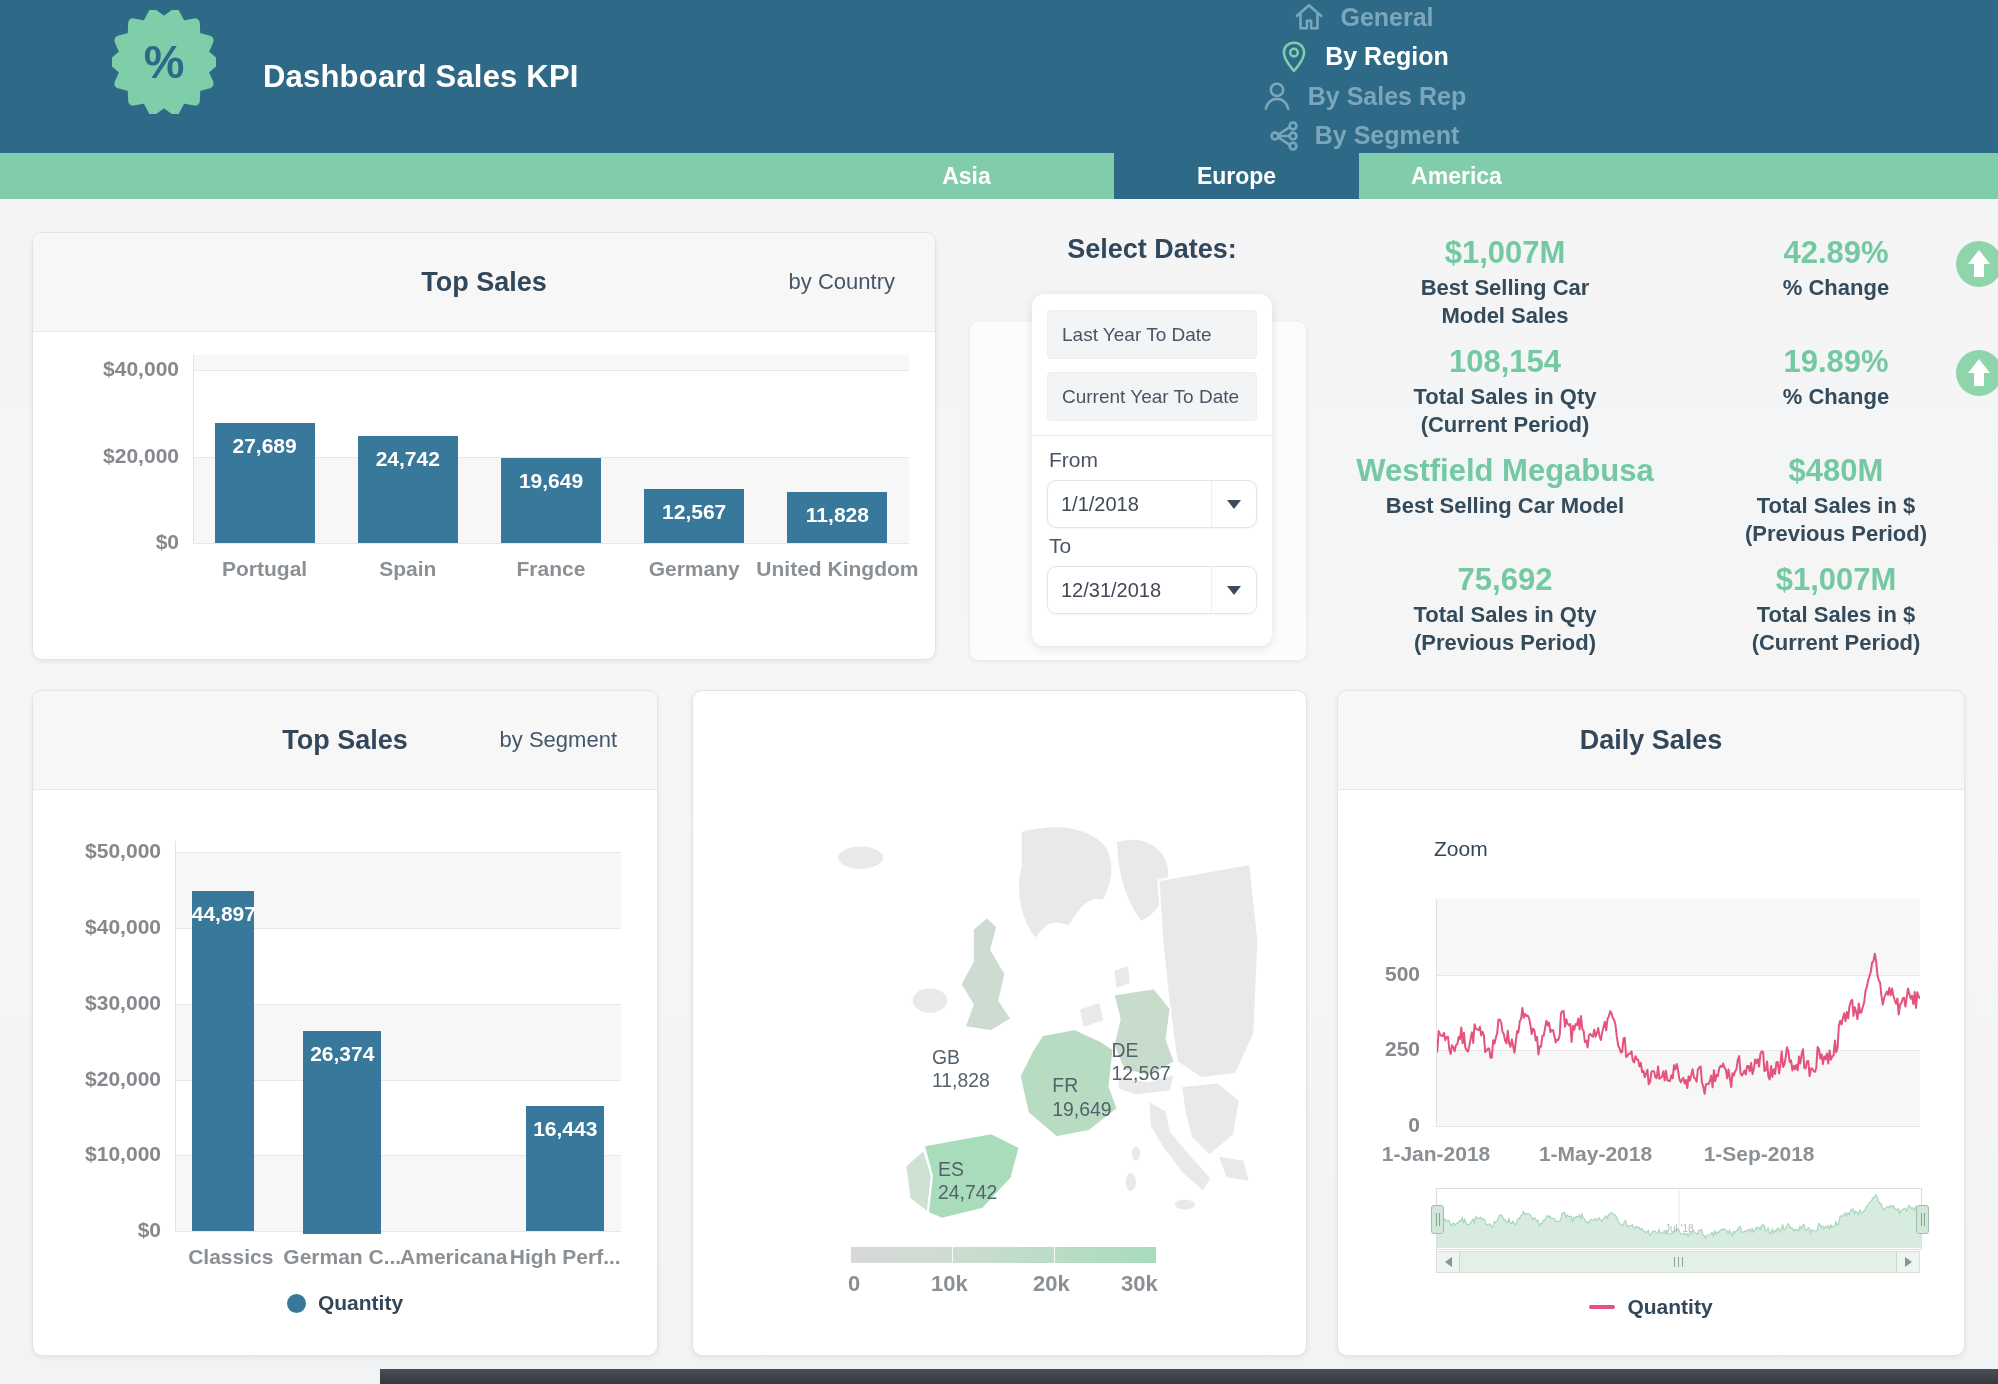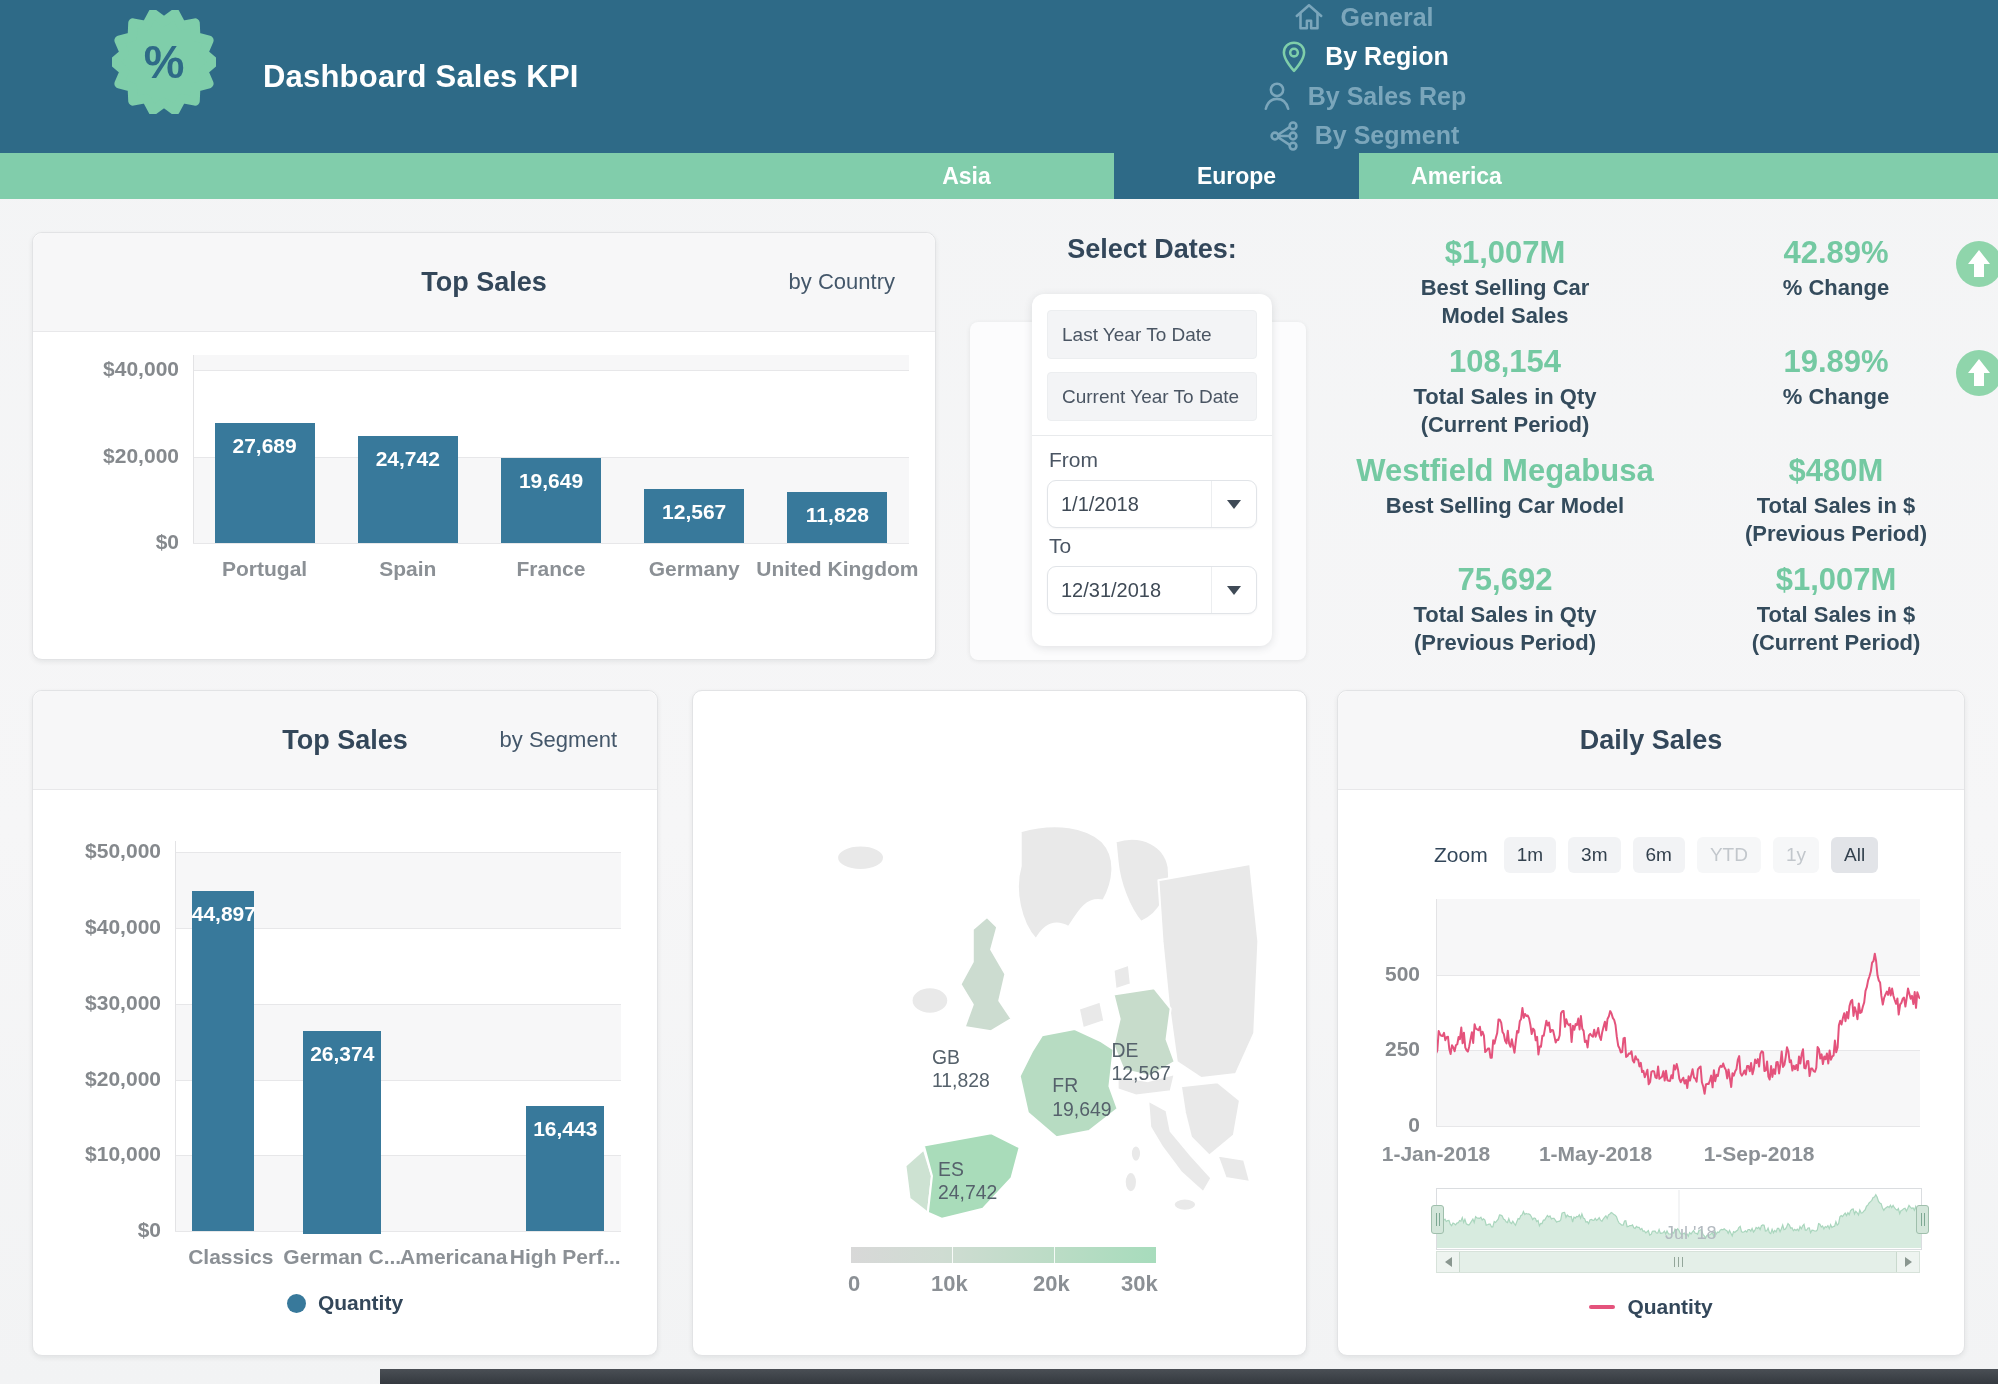--- a/index.html
+++ b/index.html
@@ -75,21 +75,21 @@
   
   .zoom-row{position:absolute;display:flex;align-items:center;gap:12px;}
   .zoom-label{font-size:21px;color:#33475a;margin-right:4px;}
   .zoom-btn{padding:7px 13px;border-radius:6px;background:#f2f3f5;color:#33414e;font-size:19px;cursor:pointer;}
   .zoom-btn.disabled{color:#c2c7cc;background:#f6f7f8;cursor:default;}
   .zoom-btn.active{background:#e2e4e8;}
   .nav-box{position:absolute;border:1px solid #dadde0;background:#ffffff;}
   .nav-handle{position:absolute;top:16px;width:11px;height:27px;background:#d3e6da;border:1px solid #9fbfac;
               border-radius:3px;cursor:ew-resize;display:flex;align-items:center;justify-content:center;gap:2px;}
   .nav-handle i{display:block;width:1px;height:13px;background:#7da893;}
-  .nav-axis-label{position:absolute;font-size:18px;color:#b3bac0;}
+  .nav-axis-label{position:absolute;font-size:10px;color:#b3bac0;}
   .scrollbar{position:absolute;height:22px;background:#eef4f0;border:1px solid #d7e2da;box-sizing:border-box;}
   .scroll-arrow{position:absolute;top:0;width:22px;height:20px;display:flex;align-items:center;justify-content:center;cursor:pointer;}
   .scroll-thumb{position:absolute;left:22px;right:22px;top:0;height:20px;background:#e4efe8;border-left:1px solid #c9d9cd;
                 border-right:1px solid #c9d9cd;display:flex;align-items:center;justify-content:center;gap:3px;cursor:grab;}
   .scroll-thumb i{display:block;width:1px;height:10px;background:#93a69a;}
   .tri-left{width:0;height:0;border-top:5px solid transparent;border-bottom:5px solid transparent;border-right:7px solid #8a9790;}
   .tri-right{width:0;height:0;border-top:5px solid transparent;border-bottom:5px solid transparent;border-left:7px solid #8a9790;}
   
   .map-svg{position:absolute;}
   .map-label{font-size:19px;fill:#55616b;}
@@ -360,28 +360,20 @@
     <div class="scale-tick" style="left:340px;top:580px;">20k</div>
     <div class="scale-tick" style="left:428px;top:580px;">30k</div>
   </section>
 
   <section class="card" id="cardDaily" style="left:1337px;top:690px;width:626px;height:664px;">
     <div class="card-header">
       <div class="card-title">Daily Sales</div>
     </div>
     <div class="zoom-row" style="left:96px;top:146px;">
       <span class="zoom-label">Zoom</span>
-      <span id="zoomBtns" style="display:flex;gap:12px;">
-          <span class="zoom-btn">1m</span>
-          <span class="zoom-btn">3m</span>
-          <span class="zoom-btn">6m</span>
-          <span class="zoom-btn disabled">YTD</span>
-          <span class="zoom-btn disabled">1y</span>
-          <span class="zoom-btn active">All</span>
-        </span>
     </div>
 
     <div class="nav-box" style="left:98px;top:497px;width:484px;height:60px;">
       <svg id="navSvg" width="484" height="58" style="position:absolute;left:0;top:1px;">
           <line x1="242" y1="0" x2="242" y2="58" stroke="#e7e9eb" stroke-width="1"></line>
           <polygon points="0,58 0.0,35.7 1.3,34.7 2.7,28.6 4.0,29.7 5.3,30.1 6.6,30.2 8.0,29.2 9.3,31.5 10.6,30.6 12.0,30.4 13.3,34.2 14.6,35.7 16.0,33.0 17.3,33.7 18.6,34.9 19.9,33.1 21.3,32.7 22.6,30.5 23.9,31.2 25.3,27.6 26.6,32.4 27.9,29.2 29.3,33.8 30.6,34.6 31.9,35.0 33.2,33.4 34.6,31.1 35.9,29.0 37.2,32.4 38.6,26.6 39.9,27.9 41.2,28.1 42.5,28.4 43.9,27.3 45.2,30.0 46.5,28.8 47.9,30.0 49.2,35.2 50.5,34.8 51.9,34.1 53.2,34.1 54.5,36.9 55.8,36.9 57.2,31.5 58.5,32.5 59.8,30.8 61.2,29.2 62.5,25.0 63.8,25.2 65.2,26.0 66.5,29.0 67.8,29.6 69.1,31.7 70.5,32.5 71.8,28.6 73.1,32.4 74.5,33.5 75.8,31.2 77.1,33.3 78.5,35.3 79.8,31.8 81.1,28.6 82.4,29.1 83.8,25.6 85.1,24.9 86.4,21.5 87.8,24.6 89.1,23.4 90.4,24.0 91.7,23.9 93.1,24.7 94.4,26.8 95.7,29.6 97.1,27.9 98.4,28.4 99.7,31.5 101.1,30.5 102.4,35.9 103.7,33.4 105.0,33.5 106.4,30.1 107.7,30.1 109.0,27.8 110.4,25.5 111.7,27.0 113.0,26.0 114.4,29.0 115.7,28.3 117.0,28.4 118.3,30.1 119.7,32.2 121.0,31.3 122.3,31.4 123.7,30.0 125.0,23.2 126.3,22.5 127.6,22.4 129.0,27.4 130.3,25.0 131.6,26.4 133.0,26.9 134.3,26.5 135.6,32.0 137.0,27.0 138.3,28.2 139.6,26.5 140.9,26.8 142.3,24.8 143.6,28.2 144.9,24.0 146.3,28.0 147.6,28.6 148.9,32.0 150.3,31.6 151.6,33.7 152.9,30.0 154.2,29.5 155.6,30.1 156.9,30.4 158.2,28.3 159.6,30.4 160.9,29.3 162.2,27.7 163.5,30.2 164.9,31.4 166.2,29.0 167.5,27.4 168.9,25.8 170.2,28.4 171.5,24.9 172.9,24.1 174.2,22.5 175.5,23.2 176.8,24.6 178.2,25.2 179.5,26.8 180.8,30.4 182.2,33.2 183.5,34.0 184.8,35.2 186.2,35.2 187.5,31.0 188.8,30.7 190.1,36.7 191.5,36.4 192.8,35.6 194.1,35.7 195.5,34.9 196.8,37.7 198.1,38.4 199.5,36.4 200.8,37.4 202.1,37.4 203.4,39.6 204.8,38.5 206.1,41.3 207.4,41.0 208.8,42.9 210.1,41.8 211.4,40.6 212.7,45.1 214.1,44.4 215.4,41.3 216.7,41.0 218.1,41.1 219.4,43.0 220.7,43.2 222.1,39.6 223.4,43.4 224.7,43.1 226.0,42.8 227.4,41.1 228.7,44.0 230.0,40.9 231.4,43.8 232.7,44.0 234.0,44.1 235.4,42.3 236.7,43.3 238.0,39.2 239.3,40.5 240.7,38.8 242.0,40.5 243.3,43.3 244.7,44.5 246.0,43.7 247.3,43.1 248.6,44.9 250.0,43.8 251.3,46.3 252.6,42.6 254.0,44.0 255.3,42.2 256.6,40.5 258.0,43.0 259.3,43.3 260.6,44.3 261.9,40.5 263.3,40.0 264.6,39.6 265.9,44.5 267.3,45.9 268.6,48.1 269.9,45.2 271.3,45.0 272.6,45.0 273.9,44.0 275.2,42.4 276.6,46.0 277.9,40.8 279.2,44.1 280.6,42.1 281.9,42.6 283.2,40.2 284.5,39.4 285.9,39.8 287.2,38.7 288.5,39.9 289.9,40.7 291.2,43.3 292.5,40.5 293.9,43.3 295.2,45.9 296.5,41.7 297.8,42.4 299.2,41.1 300.5,40.4 301.8,37.6 303.2,36.4 304.5,41.6 305.8,42.4 307.2,41.8 308.5,40.8 309.8,42.1 311.1,39.5 312.5,39.5 313.8,41.1 315.1,38.5 316.5,42.0 317.8,40.4 319.1,37.5 320.5,38.5 321.8,37.3 323.1,39.6 324.4,35.7 325.8,34.9 327.1,35.2 328.4,41.0 329.8,40.8 331.1,38.1 332.4,42.7 333.7,43.6 335.1,39.4 336.4,42.8 337.7,40.4 339.1,41.9 340.4,38.3 341.7,38.3 343.1,41.8 344.4,38.8 345.7,35.0 347.0,39.7 348.4,39.1 349.7,36.7 351.0,33.6 352.4,35.0 353.7,38.3 355.0,37.7 356.4,40.8 357.7,39.4 359.0,40.4 360.3,39.2 361.7,40.8 363.0,36.5 364.3,38.7 365.7,35.8 367.0,34.3 368.3,40.1 369.6,40.2 371.0,38.0 372.3,37.9 373.6,42.6 375.0,40.2 376.3,40.3 377.6,41.0 379.0,41.2 380.3,40.0 381.6,33.6 382.9,34.2 384.3,37.1 385.6,35.9 386.9,38.9 388.3,36.5 389.6,37.4 390.9,35.6 392.3,38.7 393.6,34.7 394.9,37.5 396.2,36.6 397.6,36.2 398.9,31.6 400.2,35.2 401.6,33.7 402.9,26.8 404.2,25.5 405.5,26.6 406.9,24.6 408.2,23.1 409.5,25.6 410.9,22.8 412.2,24.7 413.5,20.9 414.9,19.4 416.2,19.0 417.5,24.0 418.8,21.3 420.2,22.8 421.5,25.0 422.8,20.1 424.2,23.1 425.5,22.8 426.8,21.1 428.2,19.8 429.5,16.2 430.8,15.1 432.1,13.0 433.5,11.7 434.8,10.3 436.1,7.5 437.5,7.0 438.8,4.8 440.1,7.0 441.5,11.4 442.8,13.0 444.1,13.6 445.4,17.8 446.8,20.4 448.1,18.4 449.4,17.4 450.8,16.4 452.1,17.5 453.4,15.3 454.7,17.6 456.1,15.5 457.4,17.7 458.7,19.1 460.1,20.2 461.4,18.6 462.7,23.6 464.1,20.4 465.4,20.0 466.7,18.7 468.0,18.3 469.4,21.1 470.7,18.4 472.0,15.5 473.4,17.2 474.7,18.6 476.0,17.8 477.4,20.3 478.7,16.6 480.0,21.5 481.3,16.7 482.7,18.0 484.0,18.7 484,58" fill="#d7ebdf"></polygon>
           <polyline points="0.0,35.7 1.3,34.7 2.7,28.6 4.0,29.7 5.3,30.1 6.6,30.2 8.0,29.2 9.3,31.5 10.6,30.6 12.0,30.4 13.3,34.2 14.6,35.7 16.0,33.0 17.3,33.7 18.6,34.9 19.9,33.1 21.3,32.7 22.6,30.5 23.9,31.2 25.3,27.6 26.6,32.4 27.9,29.2 29.3,33.8 30.6,34.6 31.9,35.0 33.2,33.4 34.6,31.1 35.9,29.0 37.2,32.4 38.6,26.6 39.9,27.9 41.2,28.1 42.5,28.4 43.9,27.3 45.2,30.0 46.5,28.8 47.9,30.0 49.2,35.2 50.5,34.8 51.9,34.1 53.2,34.1 54.5,36.9 55.8,36.9 57.2,31.5 58.5,32.5 59.8,30.8 61.2,29.2 62.5,25.0 63.8,25.2 65.2,26.0 66.5,29.0 67.8,29.6 69.1,31.7 70.5,32.5 71.8,28.6 73.1,32.4 74.5,33.5 75.8,31.2 77.1,33.3 78.5,35.3 79.8,31.8 81.1,28.6 82.4,29.1 83.8,25.6 85.1,24.9 86.4,21.5 87.8,24.6 89.1,23.4 90.4,24.0 91.7,23.9 93.1,24.7 94.4,26.8 95.7,29.6 97.1,27.9 98.4,28.4 99.7,31.5 101.1,30.5 102.4,35.9 103.7,33.4 105.0,33.5 106.4,30.1 107.7,30.1 109.0,27.8 110.4,25.5 111.7,27.0 113.0,26.0 114.4,29.0 115.7,28.3 117.0,28.4 118.3,30.1 119.7,32.2 121.0,31.3 122.3,31.4 123.7,30.0 125.0,23.2 126.3,22.5 127.6,22.4 129.0,27.4 130.3,25.0 131.6,26.4 133.0,26.9 134.3,26.5 135.6,32.0 137.0,27.0 138.3,28.2 139.6,26.5 140.9,26.8 142.3,24.8 143.6,28.2 144.9,24.0 146.3,28.0 147.6,28.6 148.9,32.0 150.3,31.6 151.6,33.7 152.9,30.0 154.2,29.5 155.6,30.1 156.9,30.4 158.2,28.3 159.6,30.4 160.9,29.3 162.2,27.7 163.5,30.2 164.9,31.4 166.2,29.0 167.5,27.4 168.9,25.8 170.2,28.4 171.5,24.9 172.9,24.1 174.2,22.5 175.5,23.2 176.8,24.6 178.2,25.2 179.5,26.8 180.8,30.4 182.2,33.2 183.5,34.0 184.8,35.2 186.2,35.2 187.5,31.0 188.8,30.7 190.1,36.7 191.5,36.4 192.8,35.6 194.1,35.7 195.5,34.9 196.8,37.7 198.1,38.4 199.5,36.4 200.8,37.4 202.1,37.4 203.4,39.6 204.8,38.5 206.1,41.3 207.4,41.0 208.8,42.9 210.1,41.8 211.4,40.6 212.7,45.1 214.1,44.4 215.4,41.3 216.7,41.0 218.1,41.1 219.4,43.0 220.7,43.2 222.1,39.6 223.4,43.4 224.7,43.1 226.0,42.8 227.4,41.1 228.7,44.0 230.0,40.9 231.4,43.8 232.7,44.0 234.0,44.1 235.4,42.3 236.7,43.3 238.0,39.2 239.3,40.5 240.7,38.8 242.0,40.5 243.3,43.3 244.7,44.5 246.0,43.7 247.3,43.1 248.6,44.9 250.0,43.8 251.3,46.3 252.6,42.6 254.0,44.0 255.3,42.2 256.6,40.5 258.0,43.0 259.3,43.3 260.6,44.3 261.9,40.5 263.3,40.0 264.6,39.6 265.9,44.5 267.3,45.9 268.6,48.1 269.9,45.2 271.3,45.0 272.6,45.0 273.9,44.0 275.2,42.4 276.6,46.0 277.9,40.8 279.2,44.1 280.6,42.1 281.9,42.6 283.2,40.2 284.5,39.4 285.9,39.8 287.2,38.7 288.5,39.9 289.9,40.7 291.2,43.3 292.5,40.5 293.9,43.3 295.2,45.9 296.5,41.7 297.8,42.4 299.2,41.1 300.5,40.4 301.8,37.6 303.2,36.4 304.5,41.6 305.8,42.4 307.2,41.8 308.5,40.8 309.8,42.1 311.1,39.5 312.5,39.5 313.8,41.1 315.1,38.5 316.5,42.0 317.8,40.4 319.1,37.5 320.5,38.5 321.8,37.3 323.1,39.6 324.4,35.7 325.8,34.9 327.1,35.2 328.4,41.0 329.8,40.8 331.1,38.1 332.4,42.7 333.7,43.6 335.1,39.4 336.4,42.8 337.7,40.4 339.1,41.9 340.4,38.3 341.7,38.3 343.1,41.8 344.4,38.8 345.7,35.0 347.0,39.7 348.4,39.1 349.7,36.7 351.0,33.6 352.4,35.0 353.7,38.3 355.0,37.7 356.4,40.8 357.7,39.4 359.0,40.4 360.3,39.2 361.7,40.8 363.0,36.5 364.3,38.7 365.7,35.8 367.0,34.3 368.3,40.1 369.6,40.2 371.0,38.0 372.3,37.9 373.6,42.6 375.0,40.2 376.3,40.3 377.6,41.0 379.0,41.2 380.3,40.0 381.6,33.6 382.9,34.2 384.3,37.1 385.6,35.9 386.9,38.9 388.3,36.5 389.6,37.4 390.9,35.6 392.3,38.7 393.6,34.7 394.9,37.5 396.2,36.6 397.6,36.2 398.9,31.6 400.2,35.2 401.6,33.7 402.9,26.8 404.2,25.5 405.5,26.6 406.9,24.6 408.2,23.1 409.5,25.6 410.9,22.8 412.2,24.7 413.5,20.9 414.9,19.4 416.2,19.0 417.5,24.0 418.8,21.3 420.2,22.8 421.5,25.0 422.8,20.1 424.2,23.1 425.5,22.8 426.8,21.1 428.2,19.8 429.5,16.2 430.8,15.1 432.1,13.0 433.5,11.7 434.8,10.3 436.1,7.5 437.5,7.0 438.8,4.8 440.1,7.0 441.5,11.4 442.8,13.0 444.1,13.6 445.4,17.8 446.8,20.4 448.1,18.4 449.4,17.4 450.8,16.4 452.1,17.5 453.4,15.3 454.7,17.6 456.1,15.5 457.4,17.7 458.7,19.1 460.1,20.2 461.4,18.6 462.7,23.6 464.1,20.4 465.4,20.0 466.7,18.7 468.0,18.3 469.4,21.1 470.7,18.4 472.0,15.5 473.4,17.2 474.7,18.6 476.0,17.8 477.4,20.3 478.7,16.6 480.0,21.5 481.3,16.7 482.7,18.0 484.0,18.7" fill="none" stroke="#a9d6bd" stroke-width="1.2"></polyline>
         </svg>
       <div class="nav-axis-label" style="left:228px;top:34px;">Jul '18</div>
       <div class="nav-handle" style="left:-6px;">

